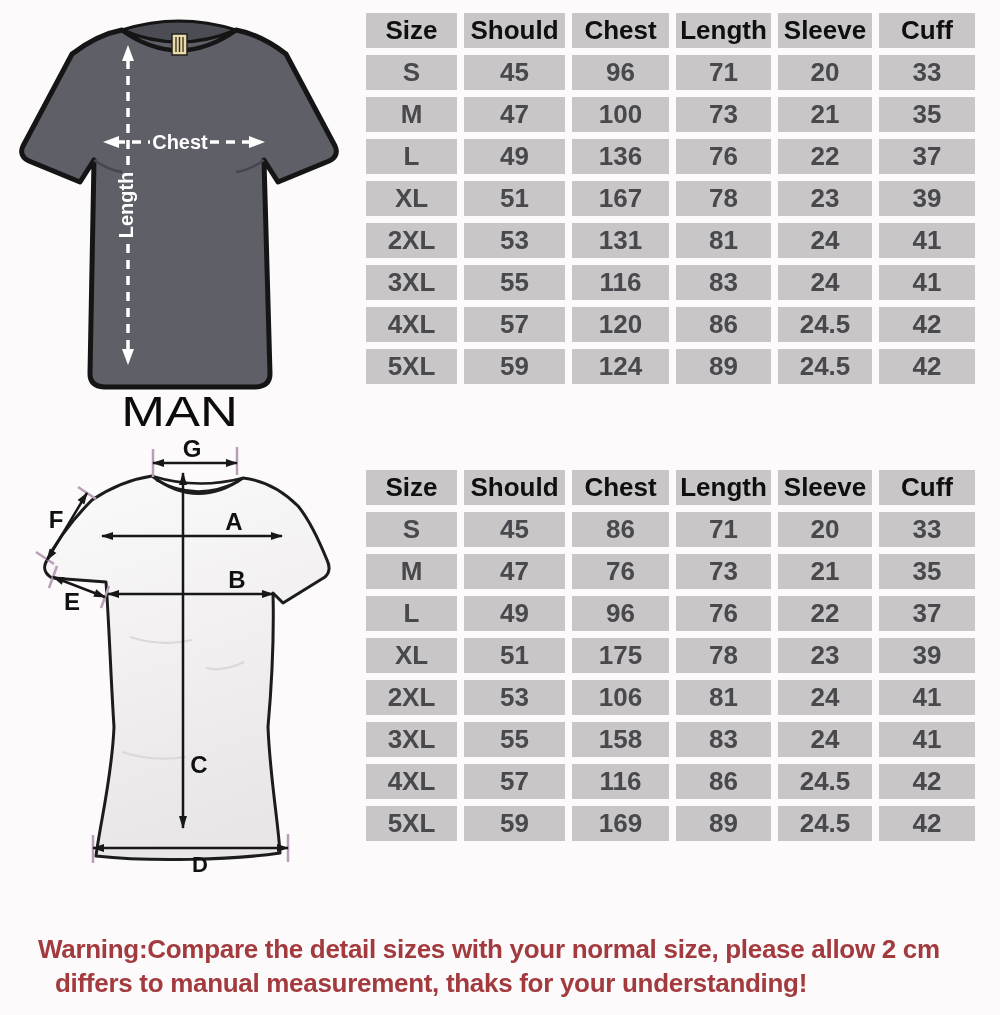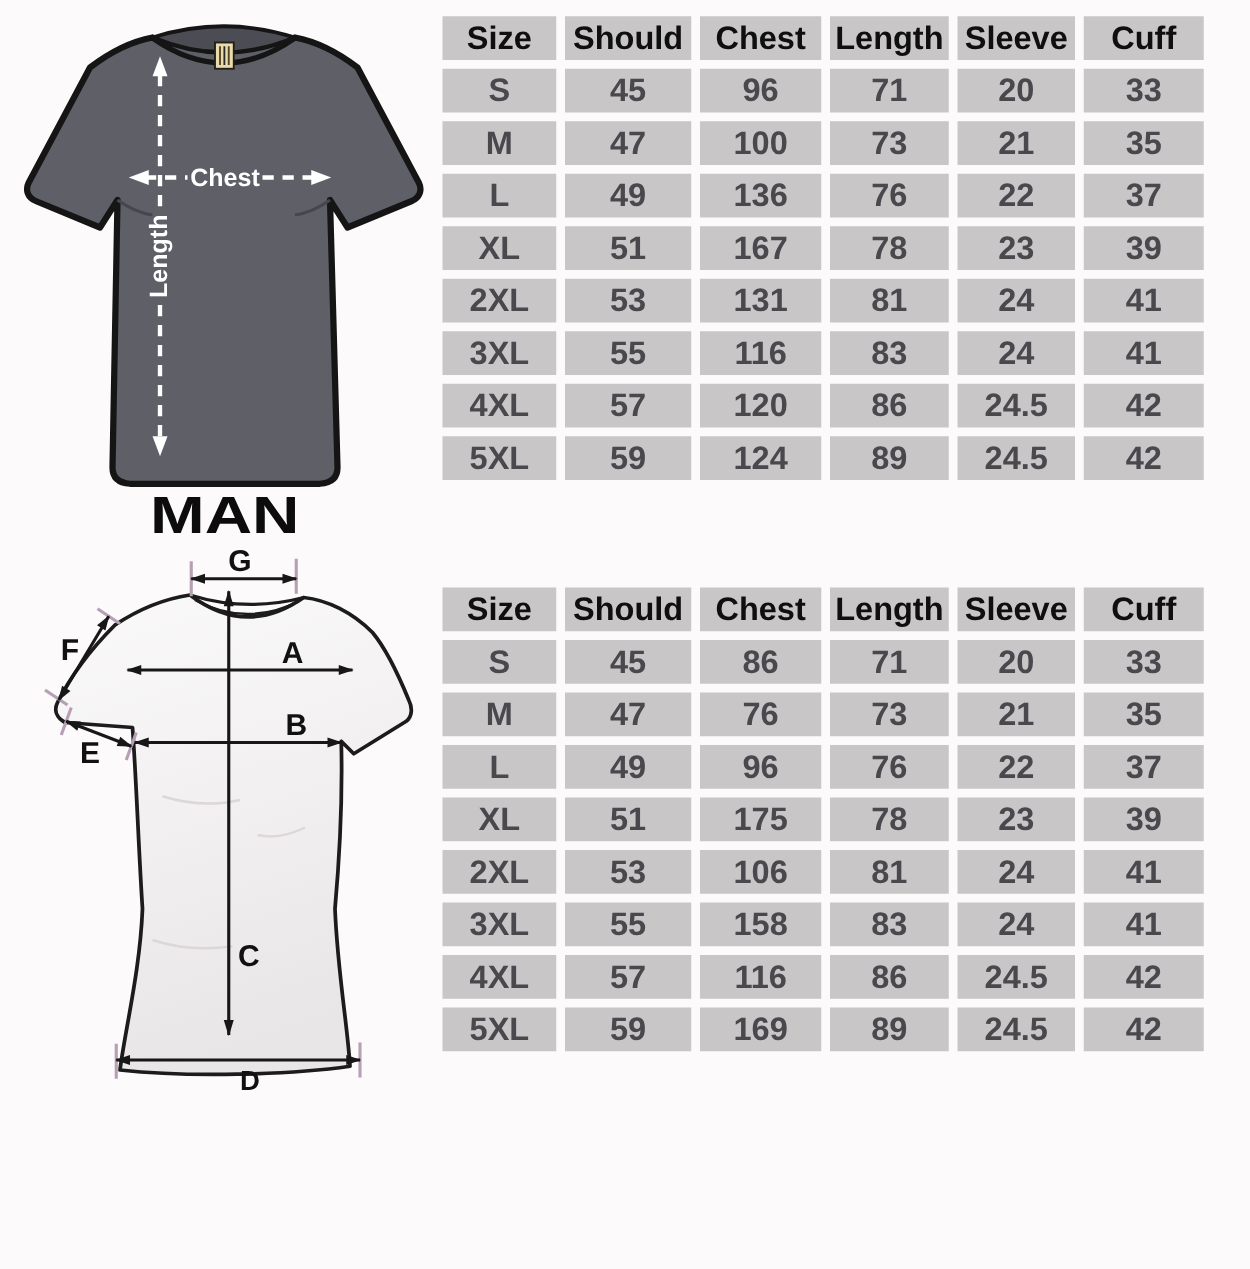--- a/index.html
+++ b/index.html
@@ -1,31 +1,31 @@
 <!DOCTYPE html>
 <html><head>
 <meta charset="utf-8">
 <style>
   html,body{margin:0;padding:0;}
   body{font-family:"Liberation Sans","DejaVu Sans",sans-serif;background:#fcfafb;}
   #canvas{position:relative;width:1000px;height:1015px;background:#fcfafb;overflow:hidden;}
 
   
-  .size-grid{position:absolute;left:354px;display:grid;
+  .size-grid{position:absolute;left:366px;display:grid;
     grid-template-columns:91px 101px 97px 95px 94px 96px;
     column-gap:7px;row-gap:7px;}
   .size-grid.man{top:13px;}
   .size-grid.woman{top:470px;}
   .cell{background:#c9c6c8;height:35px;line-height:35px;text-align:center;
     font-size:26px;font-weight:bold;color:#49484d;}
   .cell.head{color:#0f0f0f;}
 
   
   .fig-label{position:absolute;left:0;width:360px;text-align:center;
-    font-weight:bold;font-size:42px;color:#0c0c0c;}
+    font-weight:normal;font-size:42px;color:#0c0c0c;}
   .fig-label span{display:inline-block;transform:scaleX(1.25);transform-origin:center;}
   .fig-label.man{top:388px;}
   .fig-label.woman{top:864px;}
 
   
   .man-svg{position:absolute;left:10px;top:8px;}
   .woman-svg{position:absolute;left:0px;top:432px;}
 
   
   .warning{position:absolute;left:30px;top:932px;width:960px;
@@ -284,14 +284,18 @@
       <div class="cell">24.5</div>
       <div class="cell">42</div>
       <div class="cell">5XL</div>
       <div class="cell">59</div>
       <div class="cell">169</div>
       <div class="cell">89</div>
       <div class="cell">24.5</div>
       <div class="cell">42</div>
     </div>
 
+  <div class="warning">
+    <div class="l1">Warning:Compare the detail sizes with your normal size, please allow 2 cm</div>
+    <div class="l2">differs to manual measurement, thaks for your understanding!</div>
+  </div>
 
 </div>
 
 </body></html>

